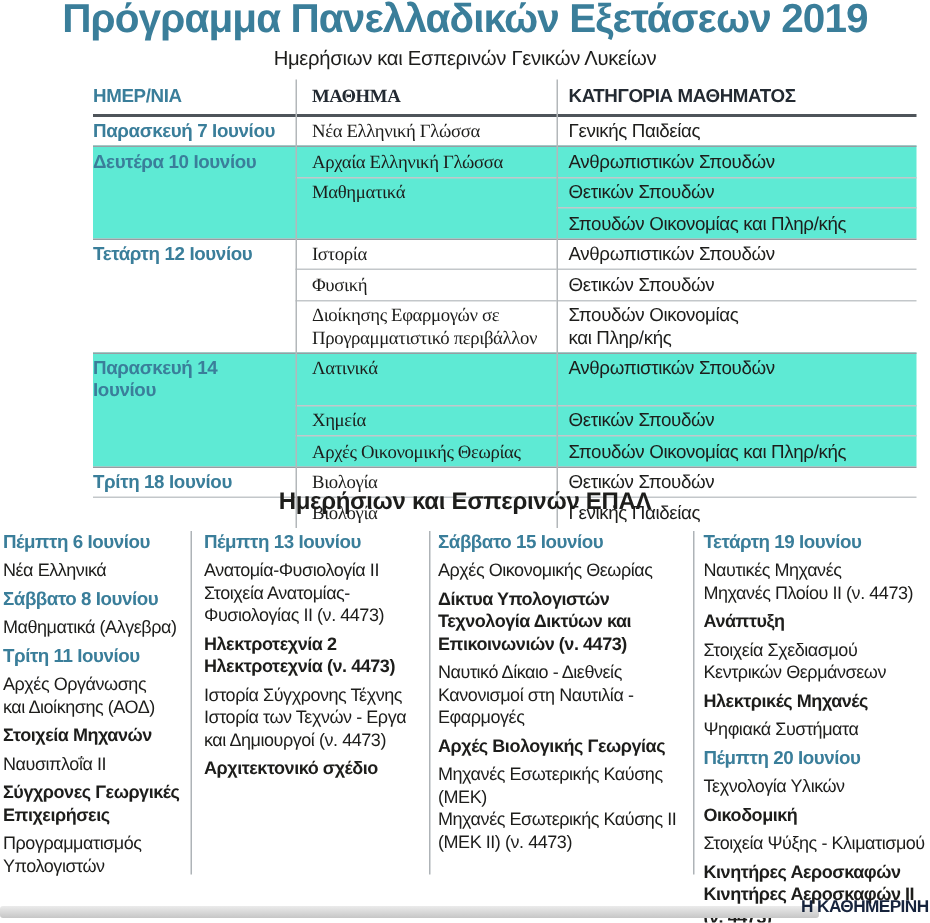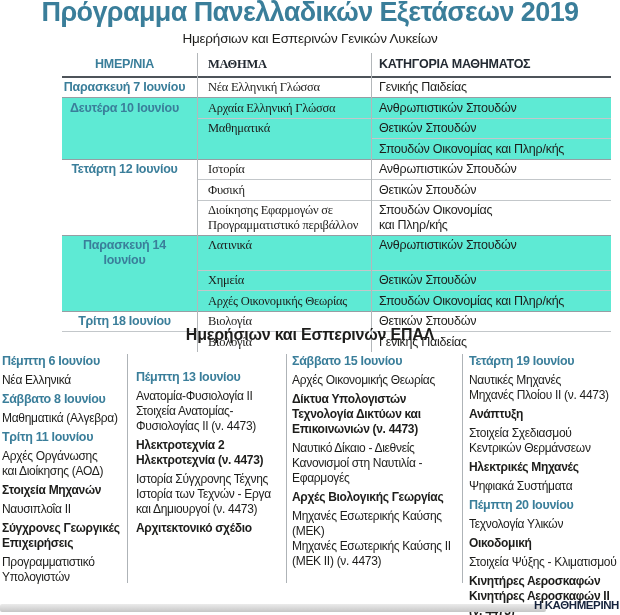--- a/index.html
+++ b/index.html
@@ -20,42 +20,42 @@
   
   #lyk-table{
     position:absolute;top:53px;left:62px;width:549px;
     font-size:12.5px;letter-spacing:-0.25px;
   }
   .trow{display:grid;grid-template-columns:135px 174px 240px;}
   .cell{
     padding:2.5px 6px 2.5px 8px;line-height:14.5px;white-space:pre-line;
     min-height:14px;
   }
-  .c0{text-align:center;padding-right:10px;padding-left:0;
+  .c0{text-align:left;padding-right:10px;padding-left:0;
       color:#3a7e9a;font-weight:bold;}
   .c1{padding-left:11px;font-family:Liberation Serif, serif;}
   .c2{padding-left:8px;}
   .thead{border-bottom:2px solid #4e545a;}
   .thead .cell{font-weight:bold;color:#232a32;padding-top:4px;padding-bottom:4px;}
   .thead .c0{color:#3a7e9a;}
   .tblock{border-top:1px solid #979da3;}
   .tblock.first{border-top:none;}
   .tblock.shaded{background:#5eead4;}
   .sep{border-top:1px solid #c3c7ca;}
   .vline{position:absolute;top:0;bottom:0;width:1px;background:#b3b7ba;}
   .vline.v1{left:135px;}
   .vline.v2{left:309px;}
   
   .sub2{
     position:absolute;top:326px;left:0;right:0;text-align:center;
     font-size:16px;font-weight:bold;color:#1d1d1b;letter-spacing:-0.2px;
   }
   .ep-col{position:absolute;top:354px;font-size:12px;line-height:15px;letter-spacing:-0.3px;}
   #epal-col-0{left:2px;width:121px;}
-  #epal-col-1{left:136px;width:146px;margin-top:16px;}
+  #epal-col-1{left:136px;width:146px;}
   #epal-col-2{left:292px;width:166px;}
   #epal-col-3{left:469px;width:150px;}
   .ep-col p{margin:0 0 4px 0;white-space:pre-line;}
   .ep-date{color:#3a7e9a;font-weight:bold;font-size:12.5px;}
   .ep-bold{font-weight:bold;color:#1d1d1b;}
   .vdiv{position:absolute;top:354px;height:229px;width:1px;background:#aeb3b7;}
   .vdiv.d1{left:127px;}
   .vdiv.d2{left:286px;}
   .vdiv.d3{left:462px;}
   
@@ -167,21 +167,21 @@
     <p class="ep-normal">Νέα Ελληνικά</p>
     <p class="ep-date">Σάββατο 8 Ιουνίου</p>
     <p class="ep-normal">Μαθηματικά (Αλγεβρα)</p>
     <p class="ep-date">Τρίτη 11 Ιουνίου</p>
     <p class="ep-normal">Αρχές Οργάνωσης
 και Διοίκησης (ΑΟΔ)</p>
     <p class="ep-bold">Στοιχεία Μηχανών</p>
     <p class="ep-normal">Ναυσιπλοΐα ΙΙ</p>
     <p class="ep-bold">Σύγχρονες Γεωργικές
 Επιχειρήσεις</p>
-    <p class="ep-normal">Προγραμματιστικό
+    <p class="ep-normal">Προγραμματισμός
 Υπολογιστών</p>
   </div>
 <div id="epal-col-1" class="ep-col">
     <p class="ep-date">Πέμπτη 13 Ιουνίου</p>
     <p class="ep-normal">Ανατομία-Φυσιολογία ΙΙ
 Στοιχεία Ανατομίας-Φυσιολογίας ΙΙ (ν. 4473)</p>
     <p class="ep-bold">Ηλεκτροτεχνία 2
 Ηλεκτροτεχνία (ν. 4473)</p>
     <p class="ep-normal">Ιστορία Σύγχρονης Τέχνης
 Ιστορία των Τεχνών - Εργα και Δημιουργοί (ν. 4473)</p>

